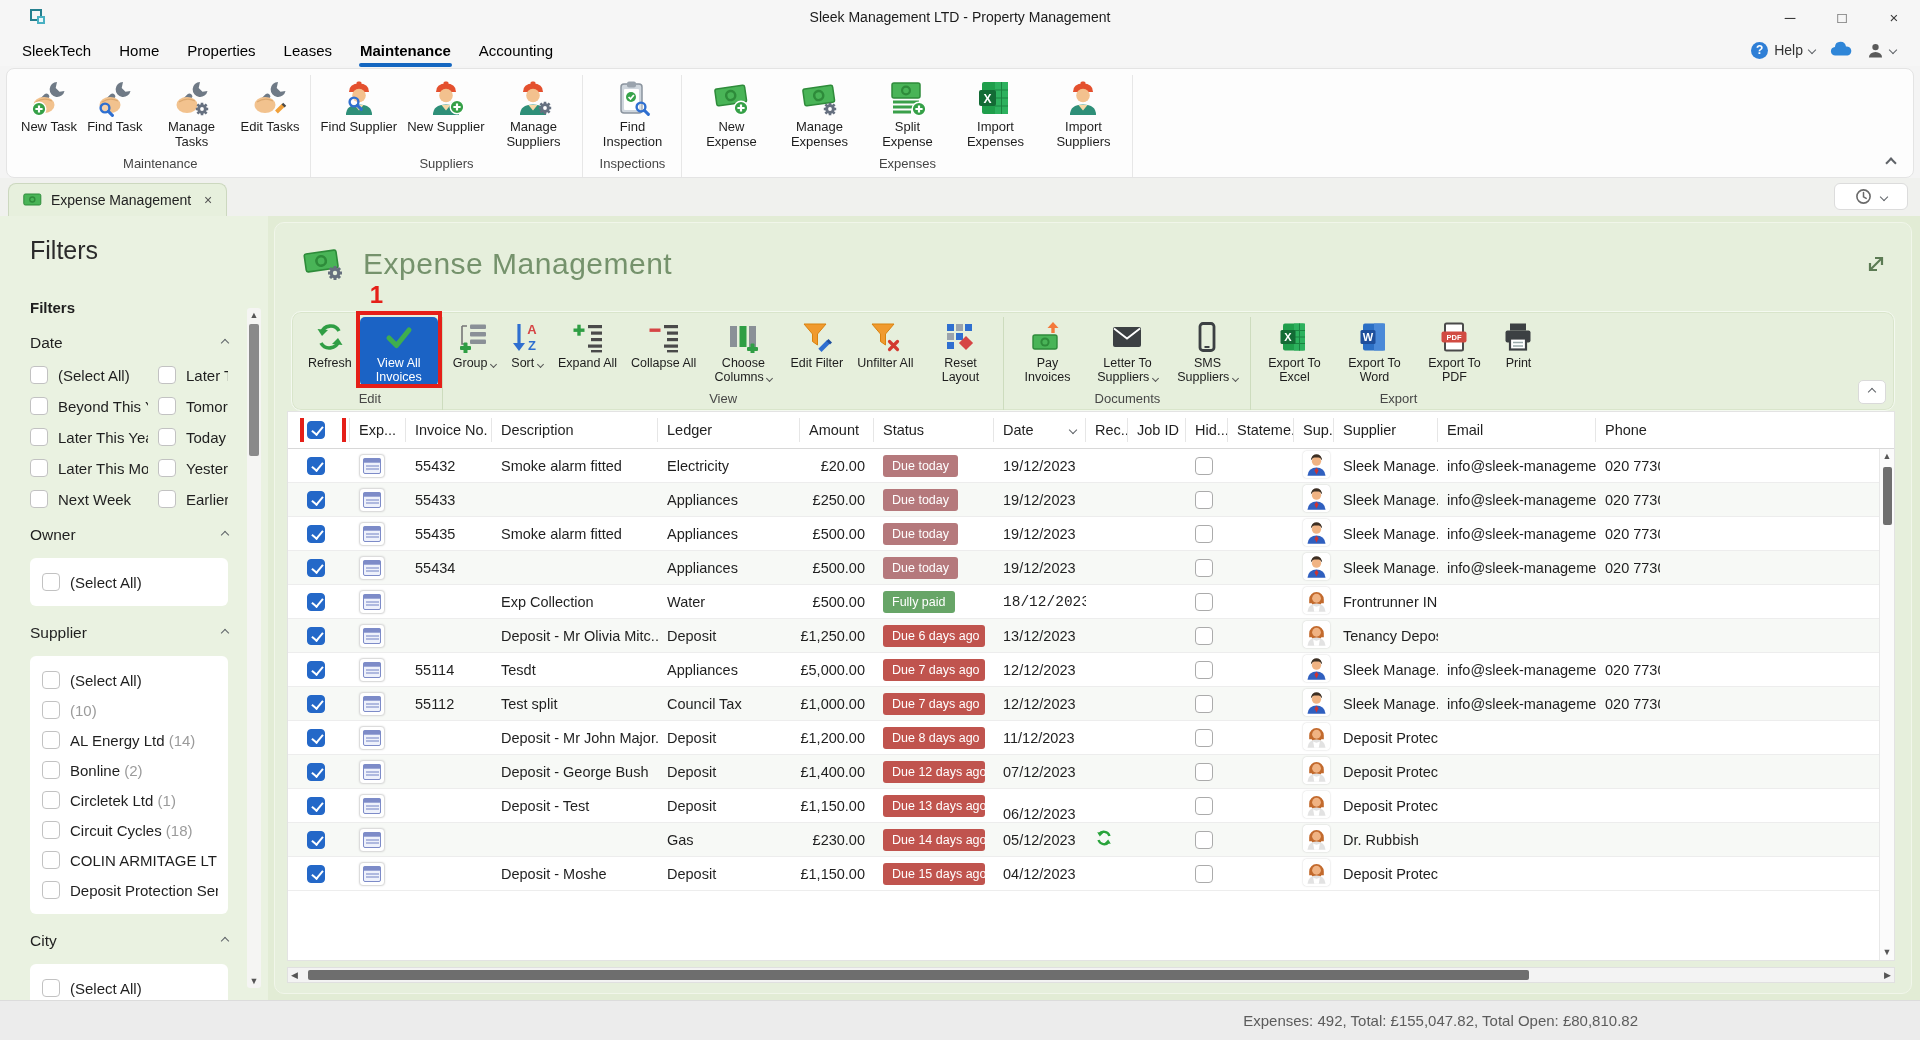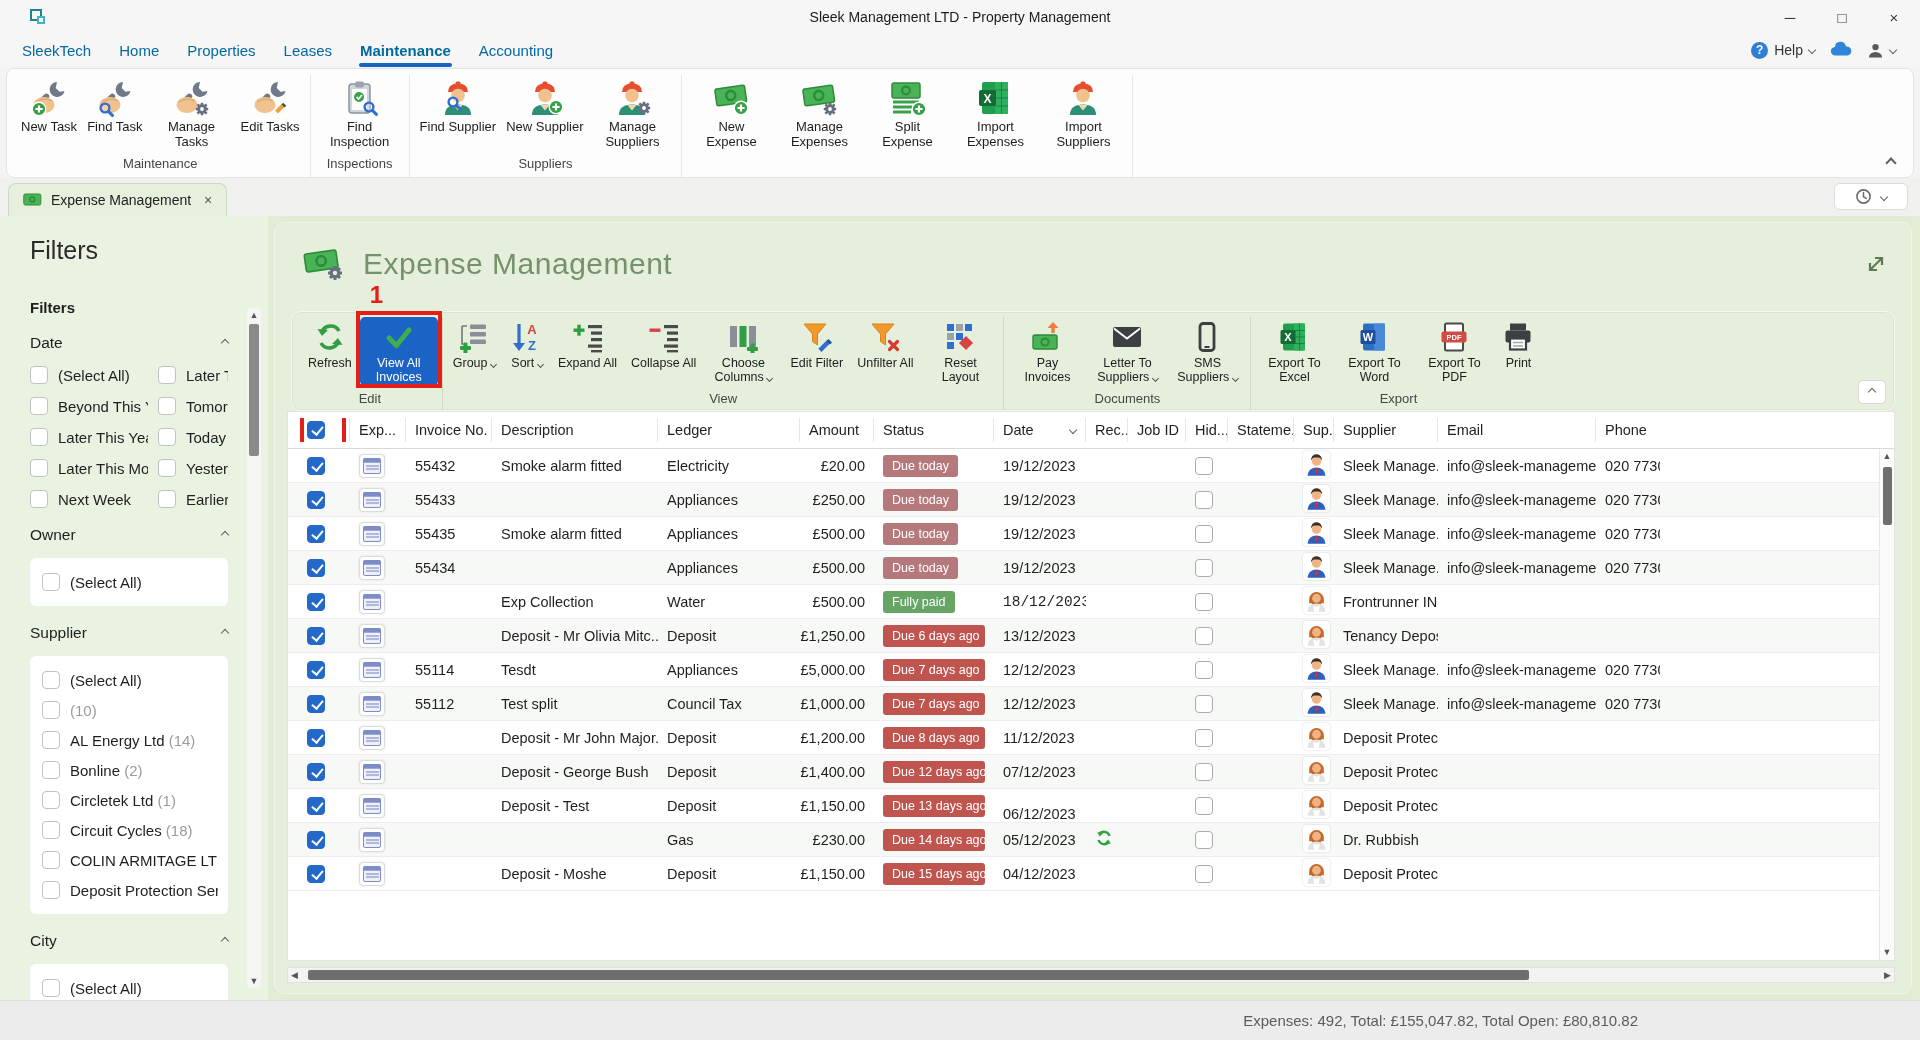--- a/index.html
+++ b/index.html
@@ -8,21 +8,21 @@
 
   
   .titlebar { height:34px; display:flex; align-items:center; background:#f6f6f6; position:relative; }
   .app-logo { margin-left:28px; width:20px; height:20px; display:inline-block; }
   .win-title { position:absolute; left:0; right:0; text-align:center; font-size:14px; color:#1b1b1b; pointer-events:none; }
   .win-controls { margin-left:auto; display:flex; z-index:2; }
   .win-btn { width:52px; height:34px; display:flex; align-items:center; justify-content:center; color:#3a3a3a; font-size:15px; }
 
   
   .menubar { height:32px; display:flex; align-items:center; background:#f6f6f6; padding:0 8px; }
-  .menu-item { padding:5px 14px; font-size:15px; color:#0369a1; position:relative; cursor:default; }
+  .menu-item { padding:5px 14px; font-size:15px; color:#000000; position:relative; cursor:default; }
   .menu-item.active { font-weight:bold; }
   .menu-item.active::after { content:""; position:absolute; left:13px; right:13px; bottom:-3px; height:4px; background:#1466c0; border-radius:2px; }
   .menu-right { margin-left:auto; display:flex; align-items:center; gap:14px; padding-right:16px; }
   .help-wrap { display:flex; align-items:center; gap:6px; font-size:14px; color:#333; }
   .help-q { width:17px; height:17px; border-radius:50%; background:#2f7fd6; color:#fff; font-size:12px; font-weight:bold; display:flex; align-items:center; justify-content:center; }
   .chev { width:8px; height:8px; border-right:2px solid #5f6368; border-bottom:2px solid #5f6368; transform:rotate(45deg); display:inline-block; }
   .chev.up { transform:rotate(-135deg); }
   .chev.sm { width:6px; height:6px; border-width:1.6px; }
 
   
@@ -250,41 +250,20 @@
             <span class="rlabel">Edit Tasks</span>
           </div>
      </div>
      <div class="rgroup-label">Maintenance</div>
    </div>
       <div class="rgroup">
      <div class="rbuttons">
           <div class="rbtn">
             <span>
               <svg class="ricon" viewBox="0 0 38 38">
-                <rect x="8" y="5" width="21" height="29" rx="3" fill="#cfd6dd" stroke="#8b949e" stroke-width="1.5"></rect>
-                <rect x="11" y="10" width="15" height="21" rx="1" fill="#fff"></rect>
-                <rect x="14" y="2.5" width="9" height="6" rx="2" fill="#9aa3ad"></rect>
-                <circle cx="18" cy="18" r="5" fill="#37a34a"></circle>
-                <path d="M15.6 18 l1.9 2 3.4-4" stroke="#fff" stroke-width="1.8" fill="none"></path>
-                <g transform="translate(22,22)">
-                  <circle cx="6" cy="6" r="4.4" fill="#fff" fill-opacity=".25" stroke="#2f6fd0" stroke-width="2.4"></circle>
-                  <path d="M9.4 9.4 l4 4" stroke="#2f6fd0" stroke-width="3" stroke-linecap="round"></path>
-                </g>
-              </svg>
-            </span>
-            <span class="rlabel">Find Inspection</span>
-          </div>
-     </div>
-     <div class="rgroup-label">Inspections</div>
-   </div>
-      <div class="rgroup">
-     <div class="rbuttons">
-          <div class="rbtn">
-            <span>
-              <svg class="ricon" viewBox="0 0 38 38">
  <path d="M9 13 q0-8.5 10-8.5 t10 8.5z" fill="#e4502e"></path>
                 <rect x="16.5" y="2.5" width="5" height="4.5" rx="1.6" fill="#e4502e"></rect>
  <circle cx="19" cy="16.5" r="6.8" fill="#f3c18e"></circle>
  <path d="M6 36 q0-10.5 13-10.5 t13 10.5z" fill="#2e8f78"></path>
  <path d="M14.5 26 l4.5 5.5 4.5-5.5" fill="#f6d9a6"></path>
                 <g transform="translate(8,17)">
                   <circle cx="6" cy="6" r="4.4" fill="#fff" fill-opacity=".25" stroke="#2f6fd0" stroke-width="2.4"></circle>
                   <path d="M9.4 9.4 l4 4" stroke="#2f6fd0" stroke-width="3" stroke-linecap="round"></path>
                 </g>
               </svg>
@@ -319,20 +298,41 @@
                   <path d="M7 .8 v12.4 M.8 7 h12.4 M2.4 2.4 l9.2 9.2 M11.6 2.4 l-9.2 9.2" stroke="#667080" stroke-width="2.6"></path>
                   <circle cx="7" cy="7" r="4.8" fill="#667080"></circle>
                   <circle cx="7" cy="7" r="1.9" fill="#fff"></circle>
                 </g>
               </svg>
             </span>
             <span class="rlabel">Manage Suppliers</span>
           </div>
      </div>
      <div class="rgroup-label">Suppliers</div>
+   </div>
+      <div class="rgroup">
+     <div class="rbuttons">
+          <div class="rbtn">
+            <span>
+              <svg class="ricon" viewBox="0 0 38 38">
+                <rect x="8" y="5" width="21" height="29" rx="3" fill="#cfd6dd" stroke="#8b949e" stroke-width="1.5"></rect>
+                <rect x="11" y="10" width="15" height="21" rx="1" fill="#fff"></rect>
+                <rect x="14" y="2.5" width="9" height="6" rx="2" fill="#9aa3ad"></rect>
+                <circle cx="18" cy="18" r="5" fill="#37a34a"></circle>
+                <path d="M15.6 18 l1.9 2 3.4-4" stroke="#fff" stroke-width="1.8" fill="none"></path>
+                <g transform="translate(22,22)">
+                  <circle cx="6" cy="6" r="4.4" fill="#fff" fill-opacity=".25" stroke="#2f6fd0" stroke-width="2.4"></circle>
+                  <path d="M9.4 9.4 l4 4" stroke="#2f6fd0" stroke-width="3" stroke-linecap="round"></path>
+                </g>
+              </svg>
+            </span>
+            <span class="rlabel">Find Inspection</span>
+          </div>
+     </div>
+     <div class="rgroup-label">Inspections</div>
    </div>
       <div class="rgroup">
      <div class="rbuttons">
           <div class="rbtn">
             <span>
               <svg class="ricon" viewBox="0 0 38 38">
  <g transform="rotate(-8 19 15)">
                   <rect x="3.5" y="8" width="30" height="17" rx="2" fill="#49b457" stroke="#2e8b3a" stroke-width="1.5"></rect>
                   <circle cx="18.5" cy="16.5" r="5.8" fill="#2e8b3a"></circle>
                   <circle cx="18.5" cy="16.5" r="3.3" fill="#49b457"></circle>
@@ -399,20 +399,21 @@
  <path d="M9 13 q0-8.5 10-8.5 t10 8.5z" fill="#e4502e"></path>
                 <rect x="16.5" y="2.5" width="5" height="4.5" rx="1.6" fill="#e4502e"></rect>
  <circle cx="19" cy="16.5" r="6.8" fill="#f3c18e"></circle>
  <path d="M6 36 q0-10.5 13-10.5 t13 10.5z" fill="#2e8f78"></path>
  <path d="M14.5 26 l4.5 5.5 4.5-5.5" fill="#f6d9a6"></path>
               </svg>
             </span>
             <span class="rlabel">Import Suppliers</span>
           </div>
      </div>
+     <div class="rgroup-label">Expenses</div>
    </div>
     </div>
   <span class="ribbon-collapse chev up"></span>
 </div>
 
 <div class="tabbar">
   <div class="tab">
     <span style="width:19px;height:14px;display:inline-block;">
       <svg viewBox="0 0 19 14" width="19" height="14">
           <rect x="0.8" y="1" width="17" height="11" rx="1.5" fill="#49b457" stroke="#2e8b3a"></rect>

